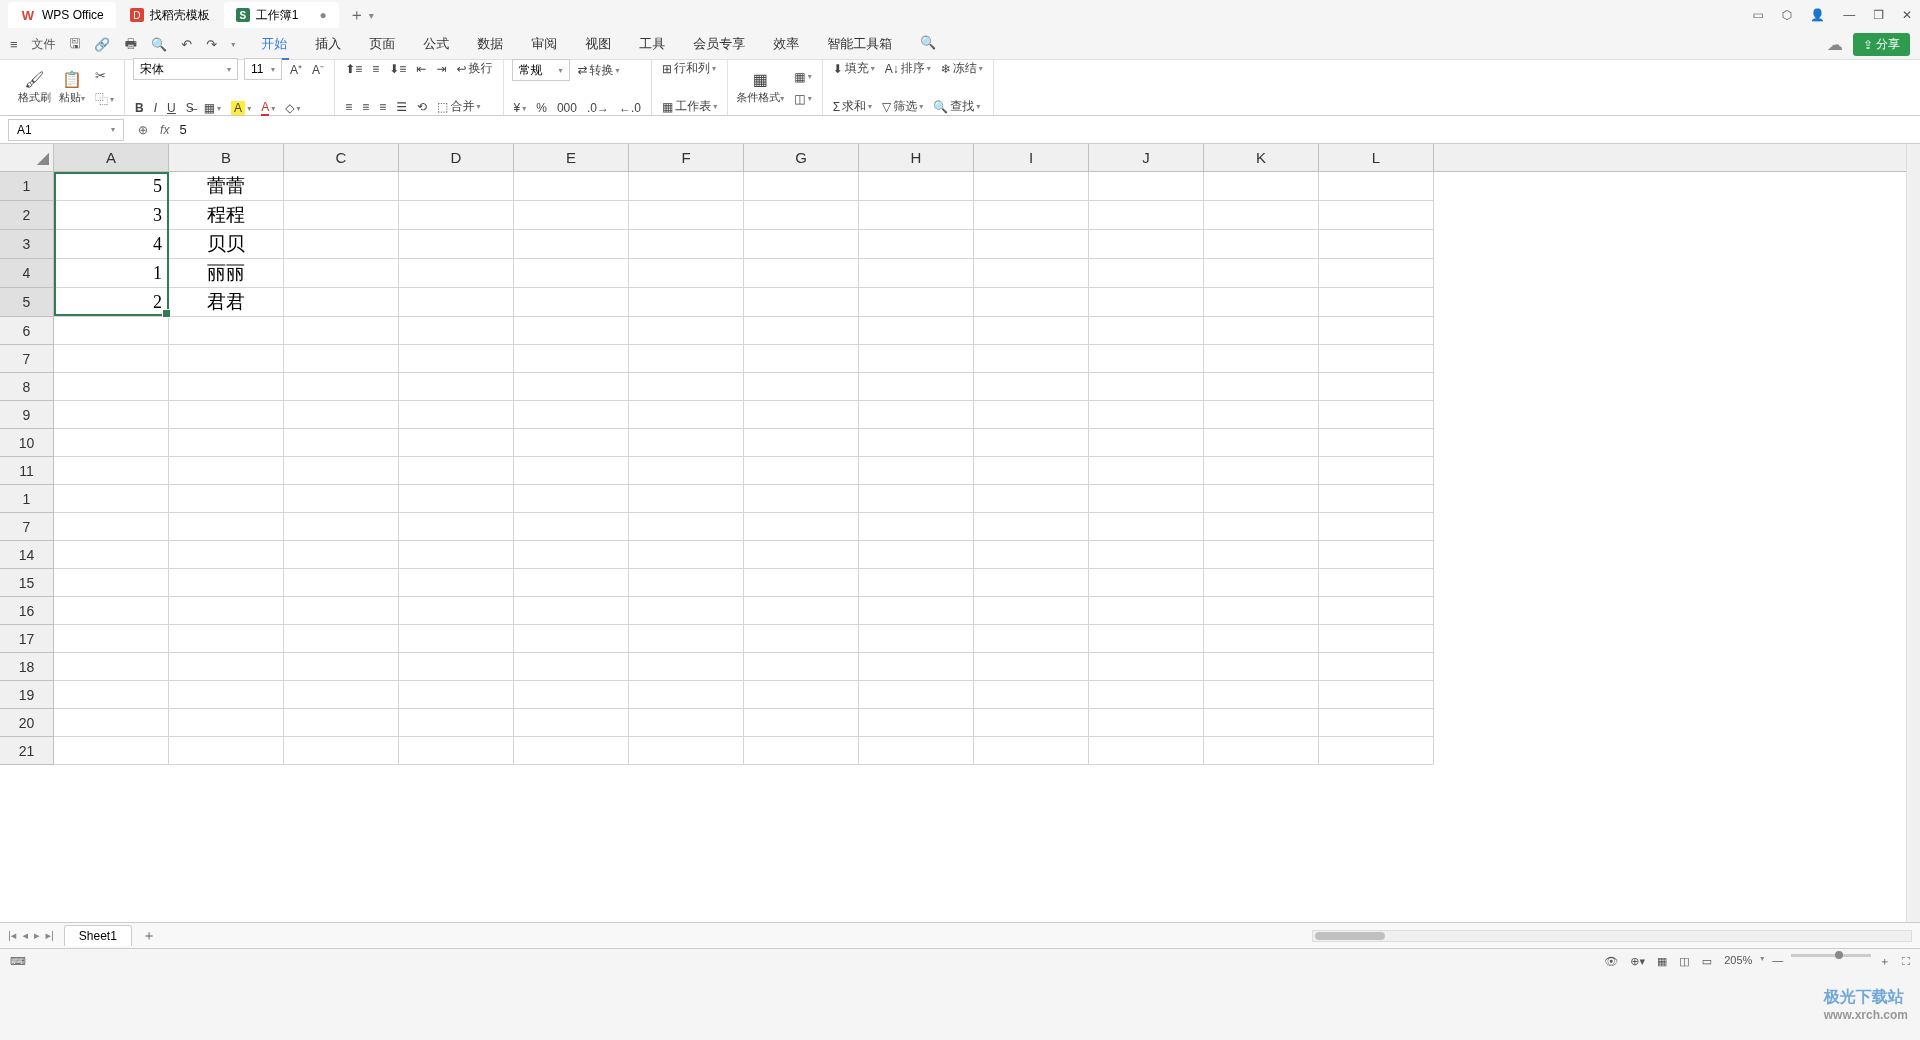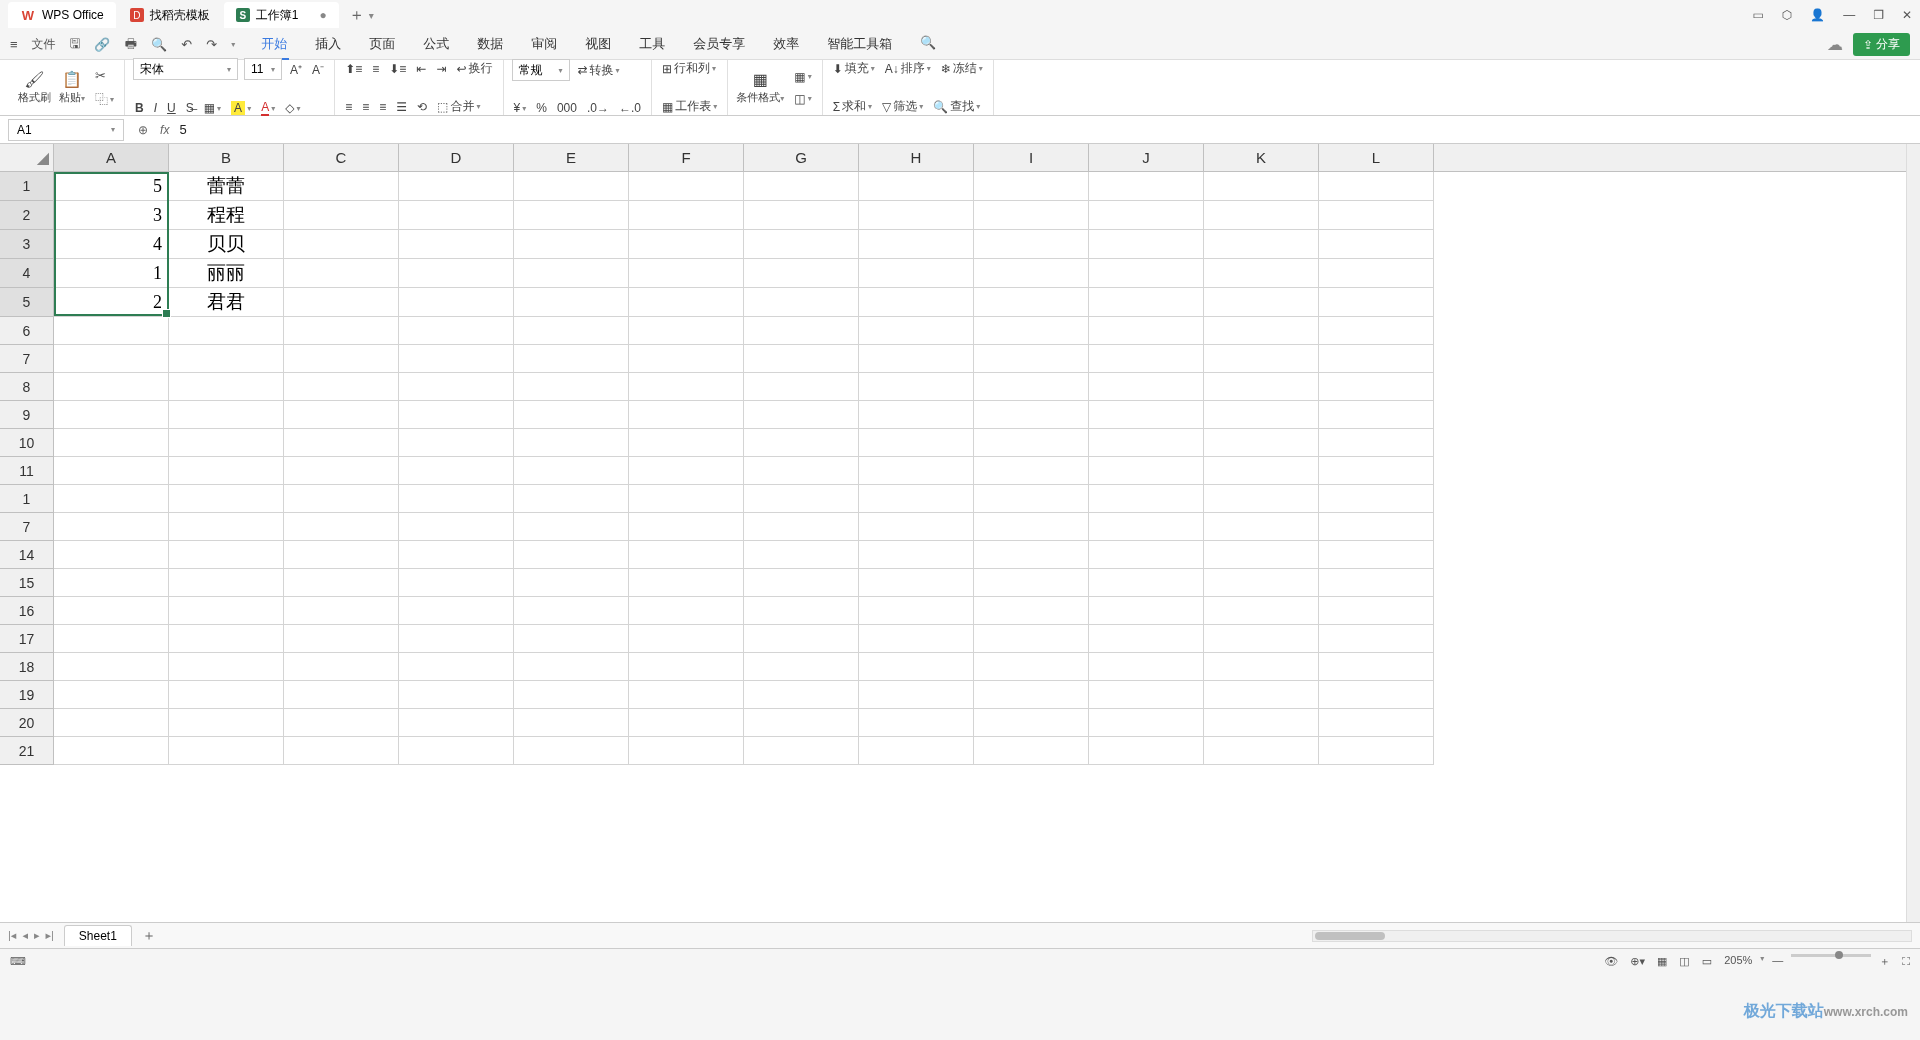--- a/index.html
+++ b/index.html
@@ -63,21 +63,21 @@
 .vscroll{position:absolute;right:0;top:0;bottom:0;width:14px;background:#f0f0f0;border-left:1px solid #ddd}
 .sheetbar{height:26px;background:#f8f8f8;border-top:1px solid #ccc;display:flex;align-items:center;padding:0 8px;gap:10px}
 .sheetnav{display:flex;gap:6px;color:#888;font-size:11px}
 .sheet-tab{background:#fff;border:1px solid #ccc;border-bottom:none;padding:3px 14px;font-size:12px;border-radius:3px 3px 0 0}
 .sheet-add{color:#666;font-size:14px}
 .hscroll{margin-left:auto;width:600px;height:12px;background:#f0f0f0;border:1px solid #ddd;position:relative}
 .hscroll::before{content:"";position:absolute;left:2px;top:1px;width:70px;height:8px;background:#c0c0c0;border-radius:4px}
 .statusbar{height:26px;background:#f5f5f5;border-top:1px solid #ccc;display:flex;align-items:center;padding:0 10px;font-size:11px;color:#555}
 .status-right{margin-left:auto;display:flex;align-items:center;gap:12px}
 .zoom{display:flex;align-items:flex-start;gap:8px}
-.watermark{position:absolute;right:12px;bottom:18px;font-size:12px;color:#5b9bd5;font-weight:bold;display:flex;flex-direction:row;align-items:center;opacity:.85}
+.watermark{position:absolute;right:12px;bottom:18px;font-size:12px;color:#5b9bd5;font-weight:bold;display:flex;flex-direction:column;align-items:flex-start;opacity:.85}
 .watermark .wm1{font-size:16px}
 .watermark .wm2{font-size:12px;color:#888}
 </style>
 </head>
 <body>
 
 <div class="titlebar">
   <div class="tab app">
     <span class="tab-icon wps-logo">W</span>
     <span>WPS Office</span>

